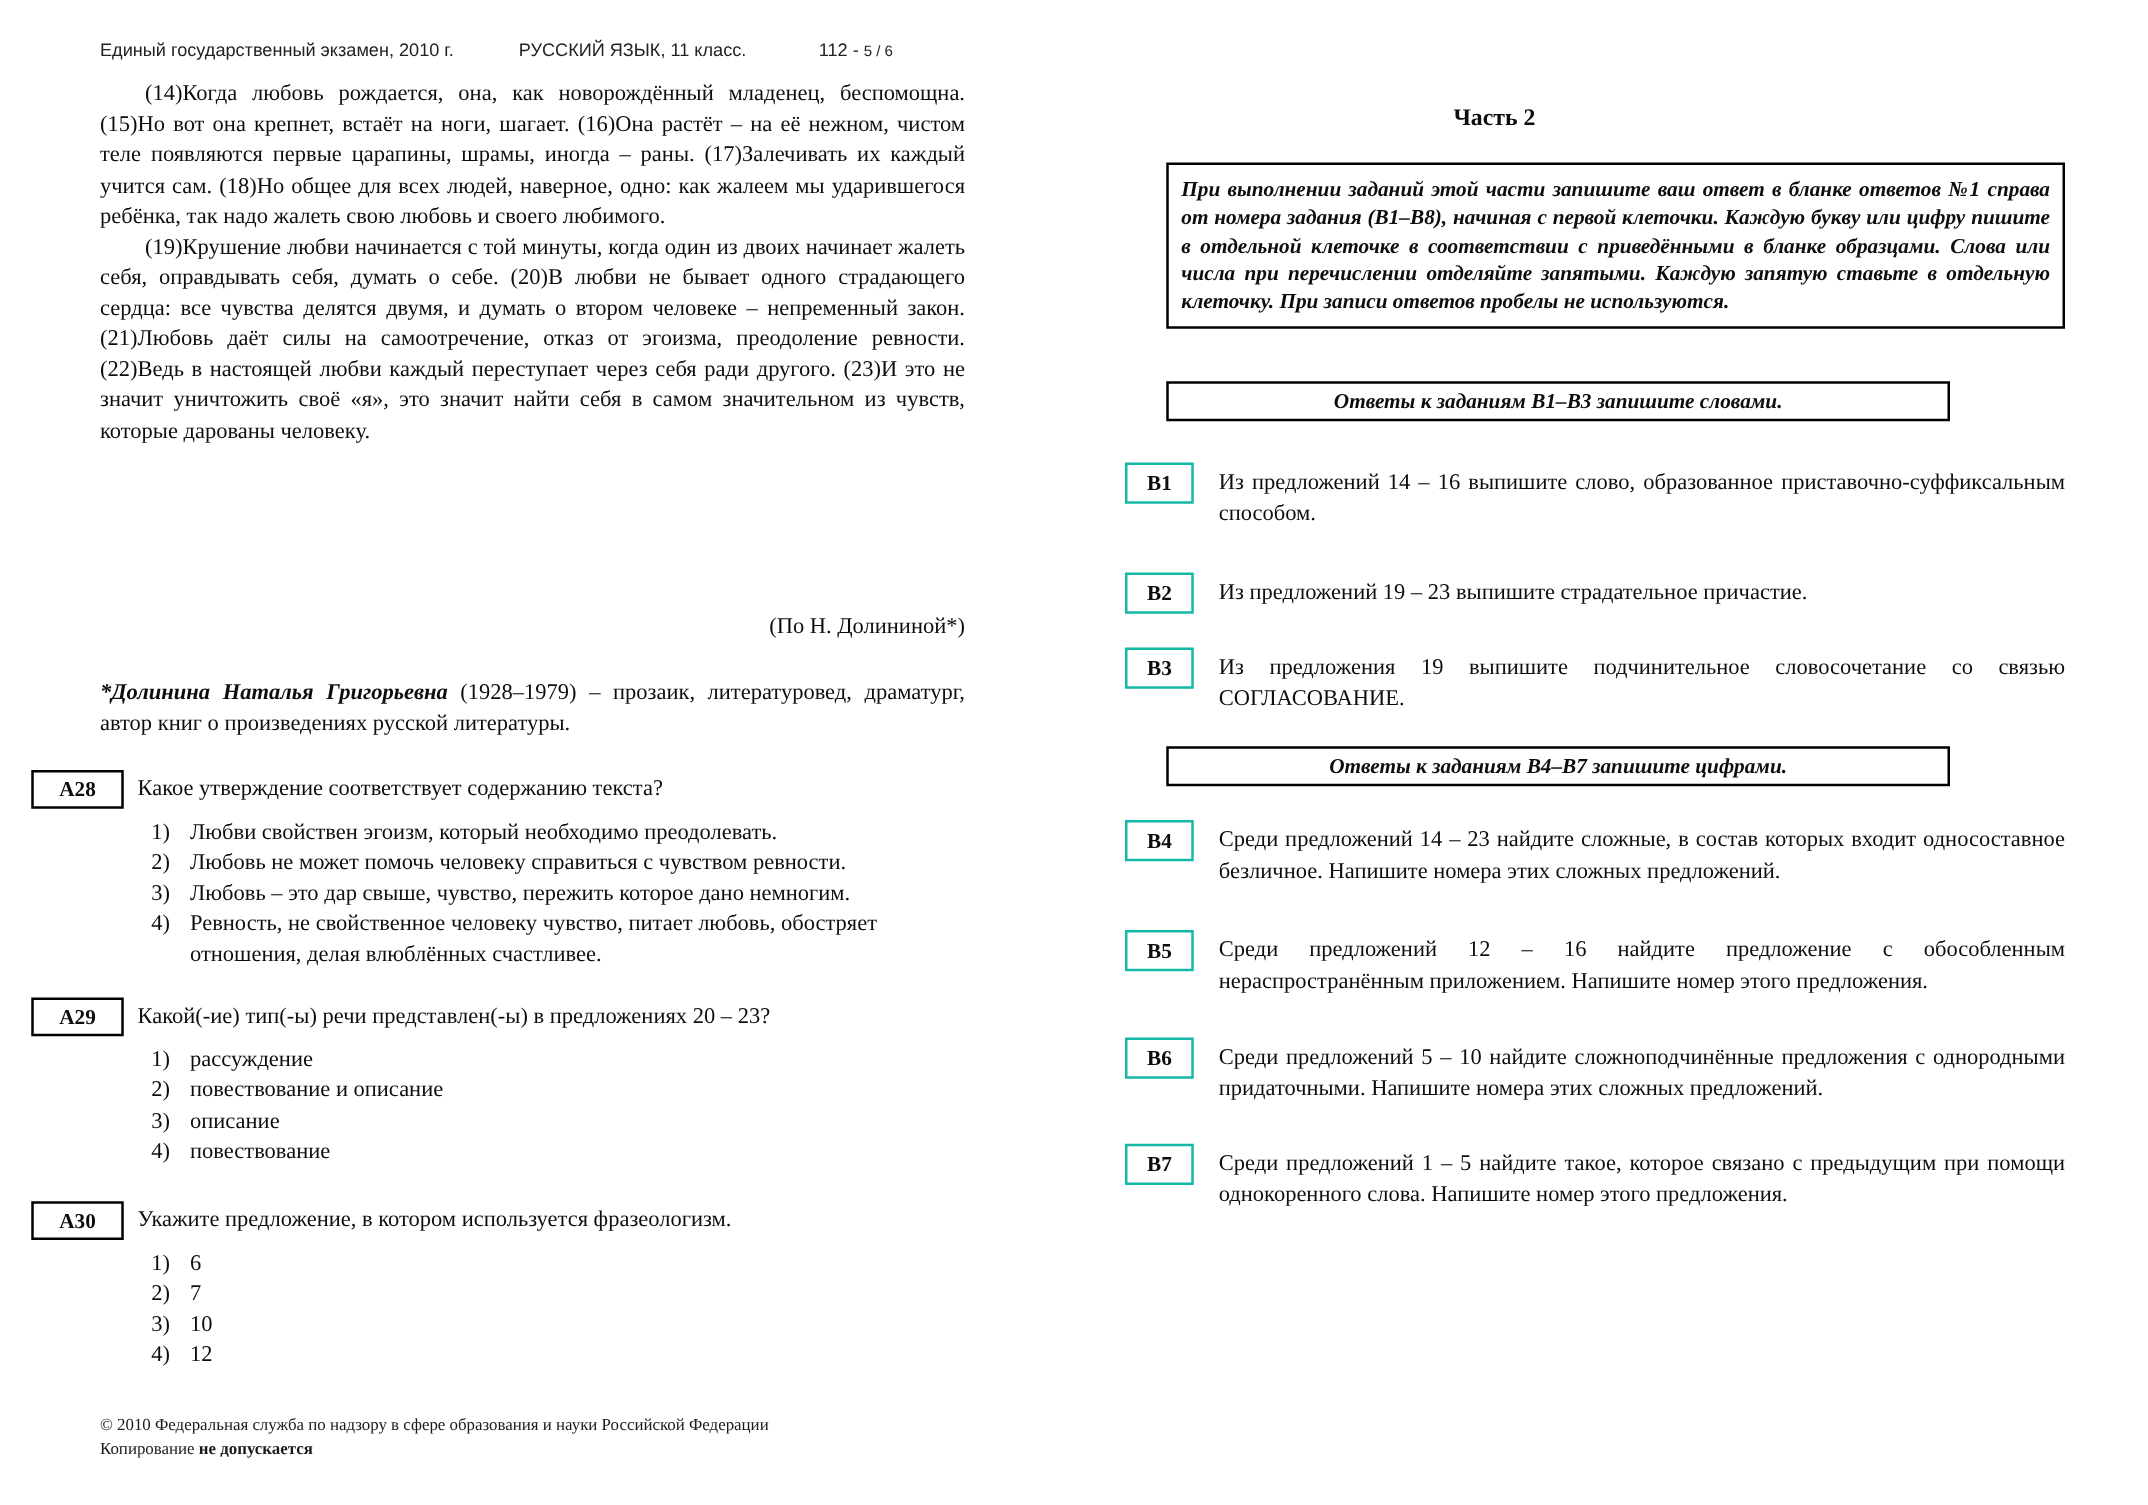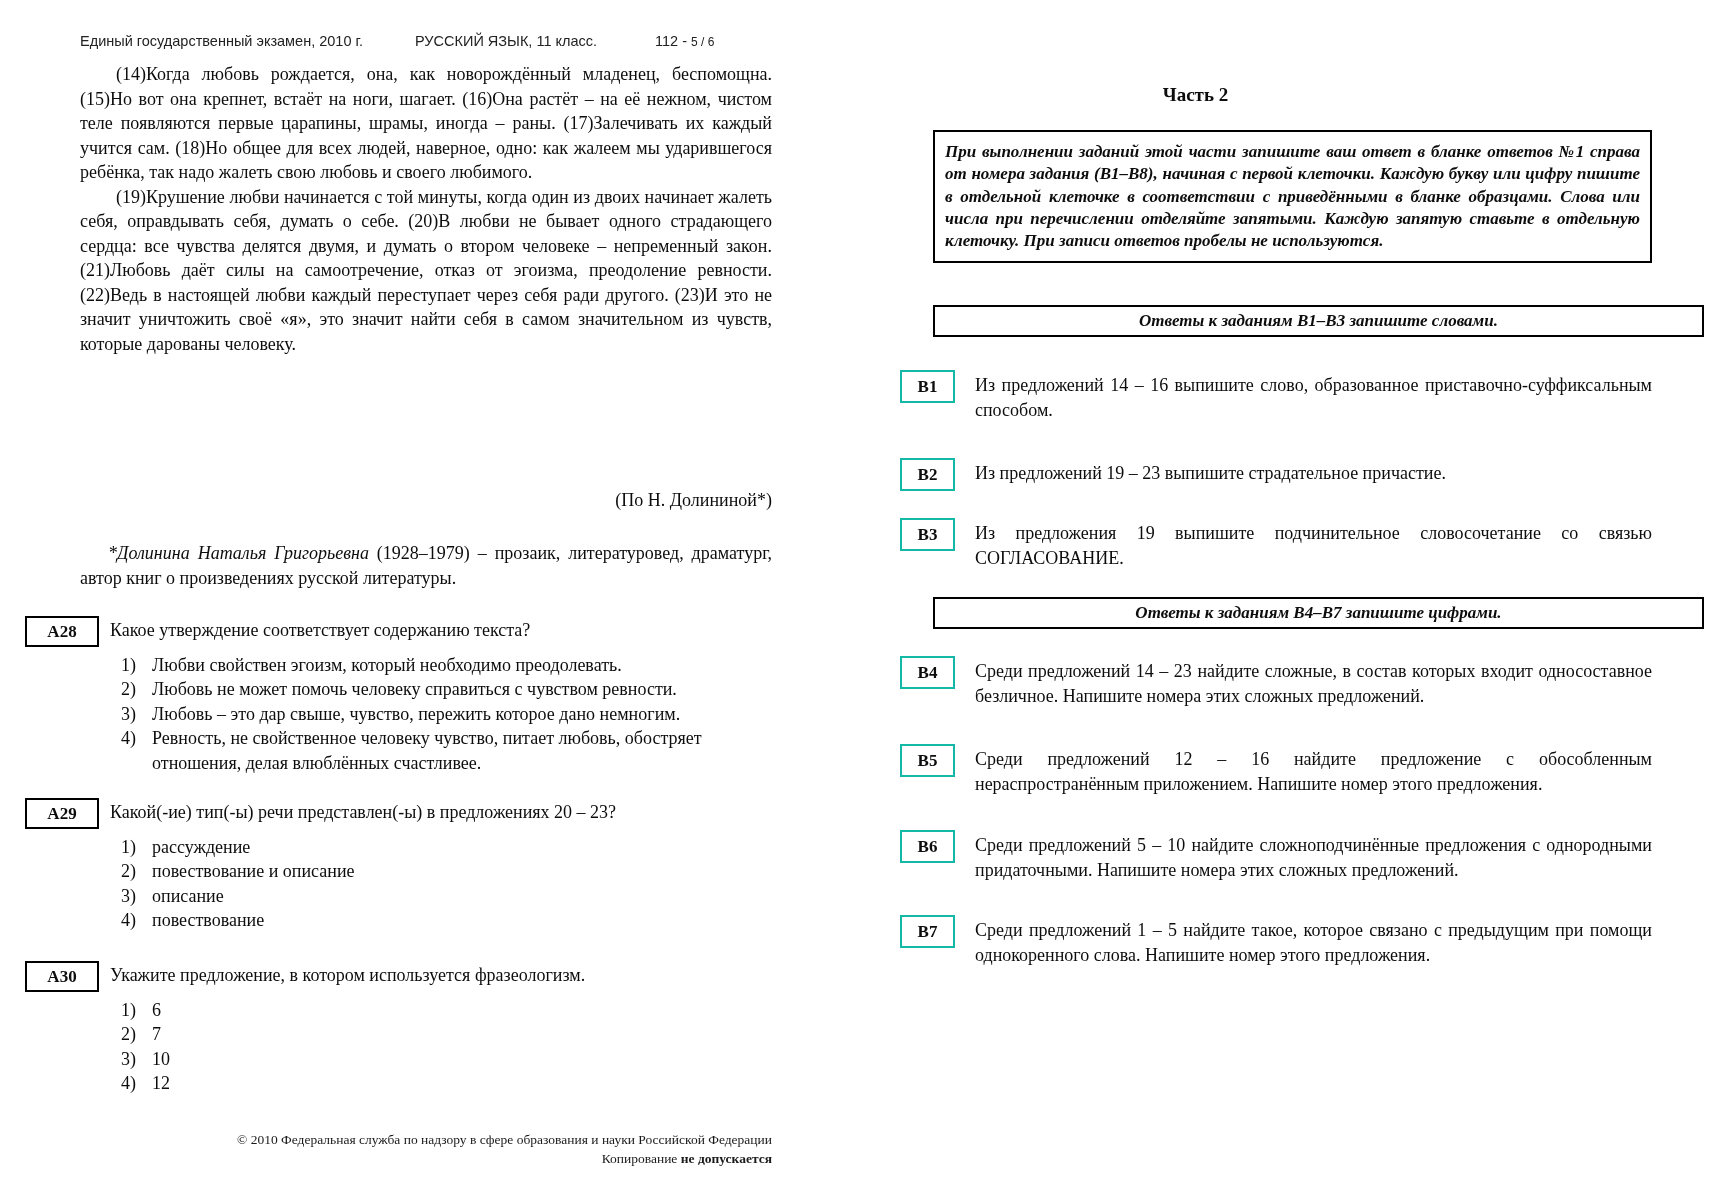--- a/index.html
+++ b/index.html
@@ -16,21 +16,21 @@
   .hdr-code-page { font-size:12px; }
 
   
   .col-left-text { left:80px; top:62px; width:692px; font-size:18px; line-height:24.5px; text-align:justify; }
   .col-left-text p { margin:0; }
   .col-left-text p.ind { text-indent:36px; }
 
   .attribution { left:80px; top:490px; width:692px; text-align:right; font-size:18px; }
 
   .footnote { left:80px; top:541px; width:692px; font-size:18px; line-height:25px; text-align:justify; }
-  .footnote .fn-name { font-weight:normal; font-style:italic;margin-left:28px; }
+  .footnote .fn-name { font-weight:bold; font-style:italic; }
 
   
   .q-block { display:flex; align-items:flex-start; }
   .q-label {
     flex:none; width:74px; height:31px; border:2px solid #000; box-sizing:border-box;
     display:flex; align-items:center; justify-content:center;
     font-weight:bold; font-size:17px; background:#fff;
   }
   .qa-body { margin-left:11px; width:682px; font-size:18px; line-height:24.5px; padding-top:2px; }
   .qa-text { margin:0; }
@@ -40,34 +40,34 @@
   .opt-text { flex:1; }
 
   
   .part-title { left:933px; top:84px; width:525px; text-align:center; font-weight:bold; font-size:19px; }
   .instr-box {
     left:933px; top:130px; width:719px; box-sizing:border-box;
     border:2px solid #000; padding:9px 10px;
     font-weight:bold; font-style:italic; font-size:17px; line-height:22.3px; text-align:justify;
   }
   .note-box {
-    left:933px; width:771px; box-sizing:border-box;
+    left:933px; width:627px; box-sizing:border-box;
     border:2px solid #000; padding:4px 8px;
     text-align:center; font-weight:bold; font-style:italic; font-size:17px;
   }
   .b-block { left:900px; display:flex; align-items:flex-start; }
   .b-label {
     flex:none; width:55px; height:33px; border:2px solid #14b8a6; box-sizing:border-box;
     display:flex; align-items:center; justify-content:center;
     font-weight:bold; font-size:17px; background:#fff;
   }
   .b-text { margin:0; margin-left:20px; width:677px; font-size:18px; line-height:25px; text-align:justify; padding-top:3px; }
 
   
-  .footer { left:80px; top:1130px; width:692px; text-align:right; font-size:13.5px; line-height:19px; color:#1a1a1a; }
+  .footer { left:80px; top:1130px; width:692px; text-align:left; font-size:13.5px; line-height:19px; color:#1a1a1a; }
   .footer b { font-weight:bold; }
 </style>
 </head>
 <body>
 
 <div class="abs hdr" style="left:80px; top:33px;">Единый государственный экзамен, 2010 г.</div>
 <div class="abs hdr" style="left:415px; top:33px;">РУССКИЙ ЯЗЫК, 11 класс.</div>
 <div class="abs hdr" style="left:655px; top:33px;">
   <span>112 -</span>
   <span class="hdr-code-page">5 / 6</span>

